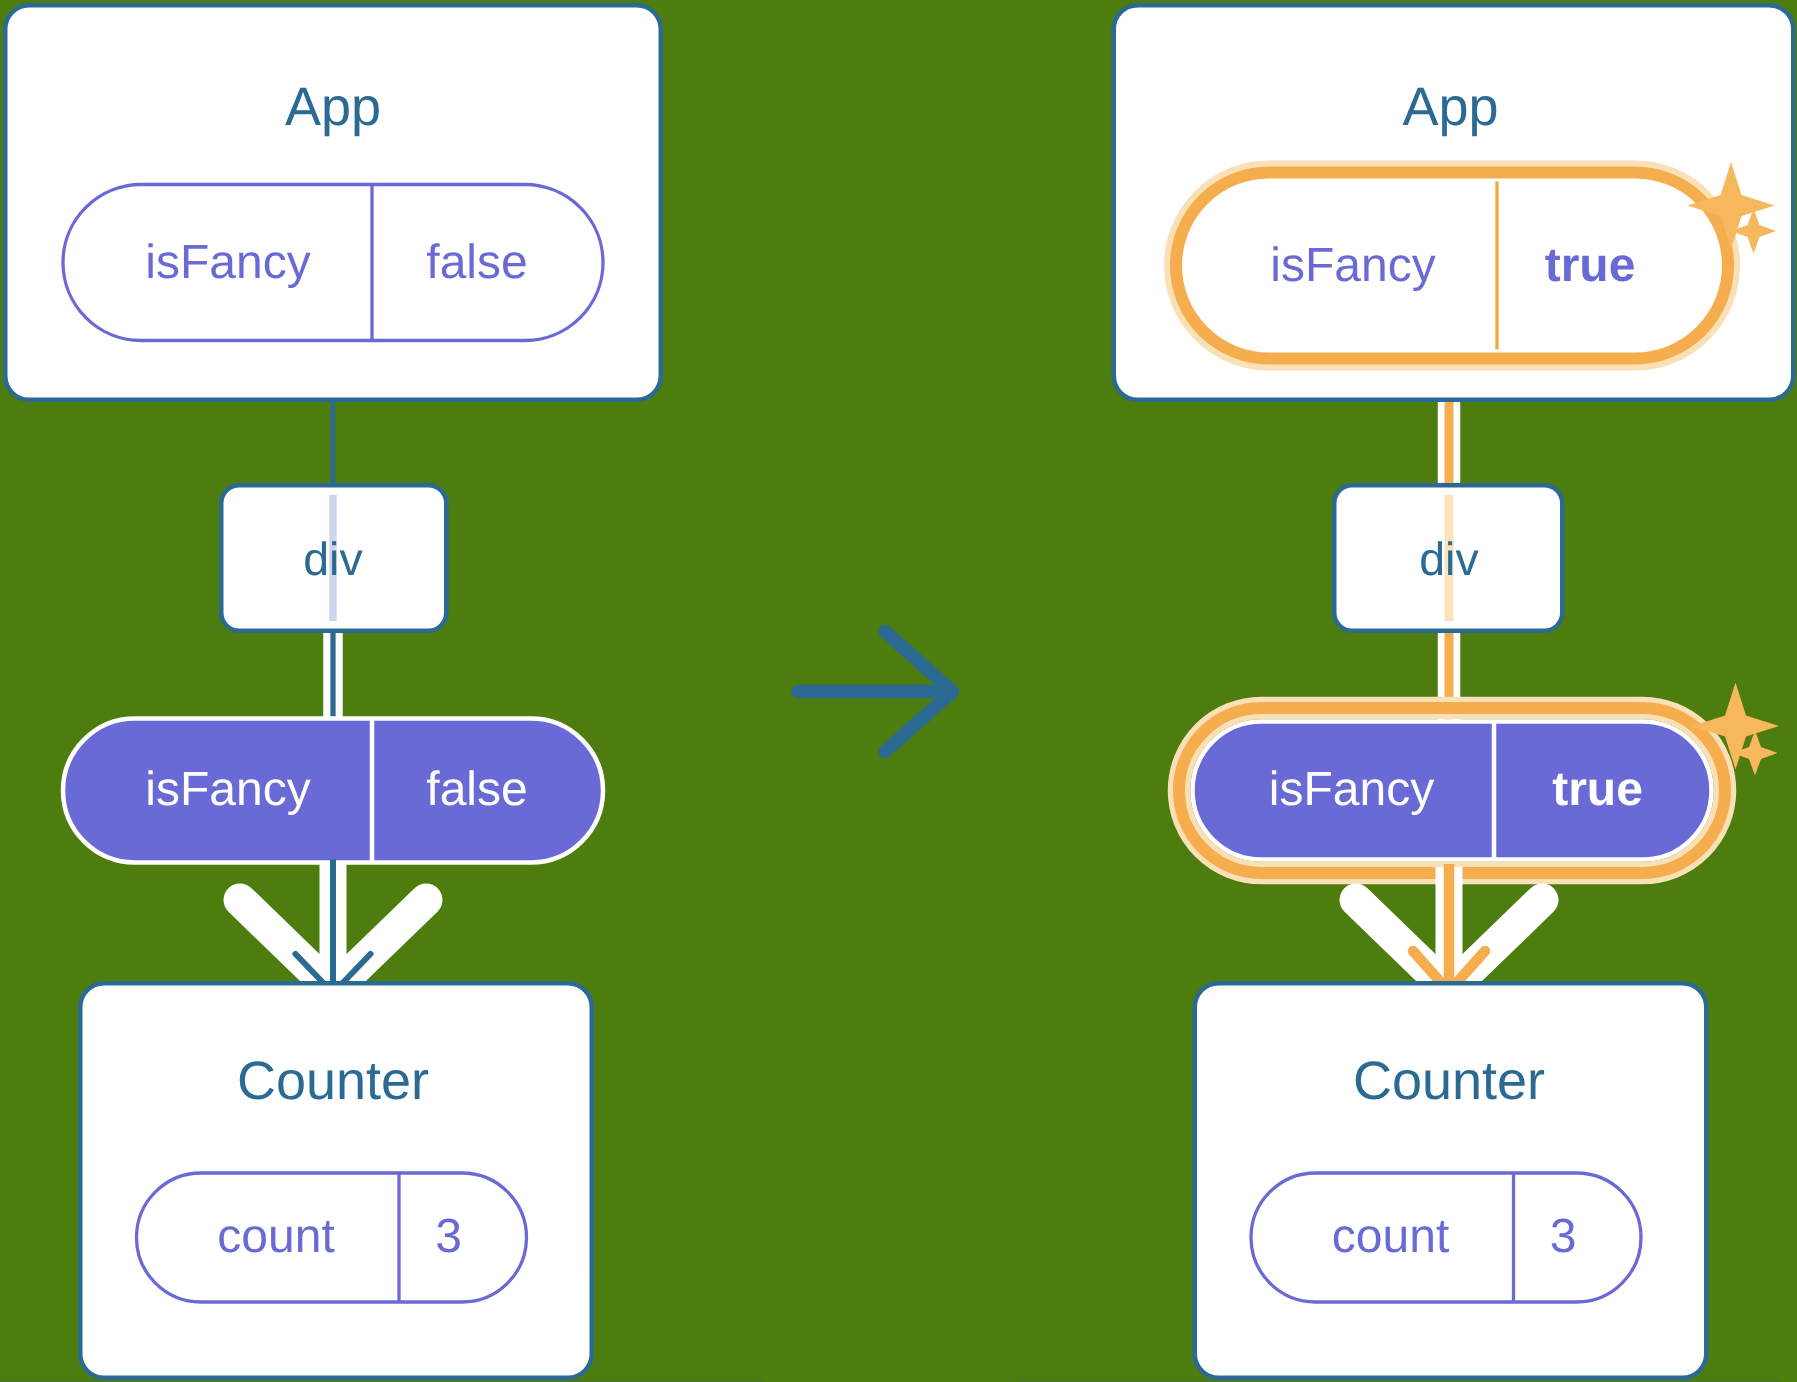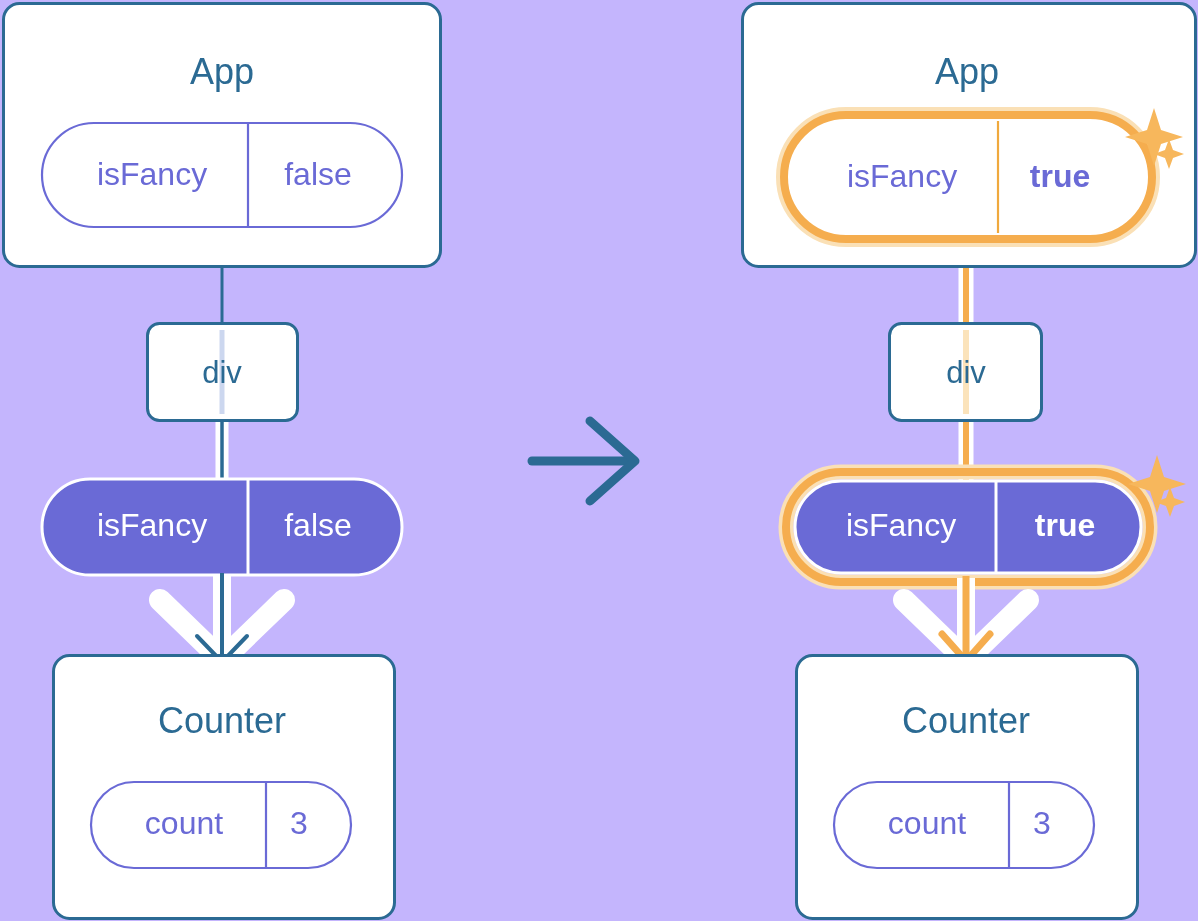--- a/index.html
+++ b/index.html
@@ -82,21 +82,21 @@
     stroke-width: 3;
   }
   .pill-div-hl {
     stroke: #f0a93d;
     stroke-width: 2.2;
   }
 </style>
 </head>
 <body style="background: rgb(74, 102, 112);">
 
-<div id="stage" style="background: #c4b5fd;">
+<div id="stage" style="background: #4d7c0f;">
 
 <svg class="diagram" viewBox="0 0 1198 921" xmlns="http://www.w3.org/2000/svg">
 
   <defs>
     
   </defs>
 
   <g>
 
     <line x1="222" y1="266" x2="222" y2="322" stroke="#2b6a93" stroke-width="3"></line>

